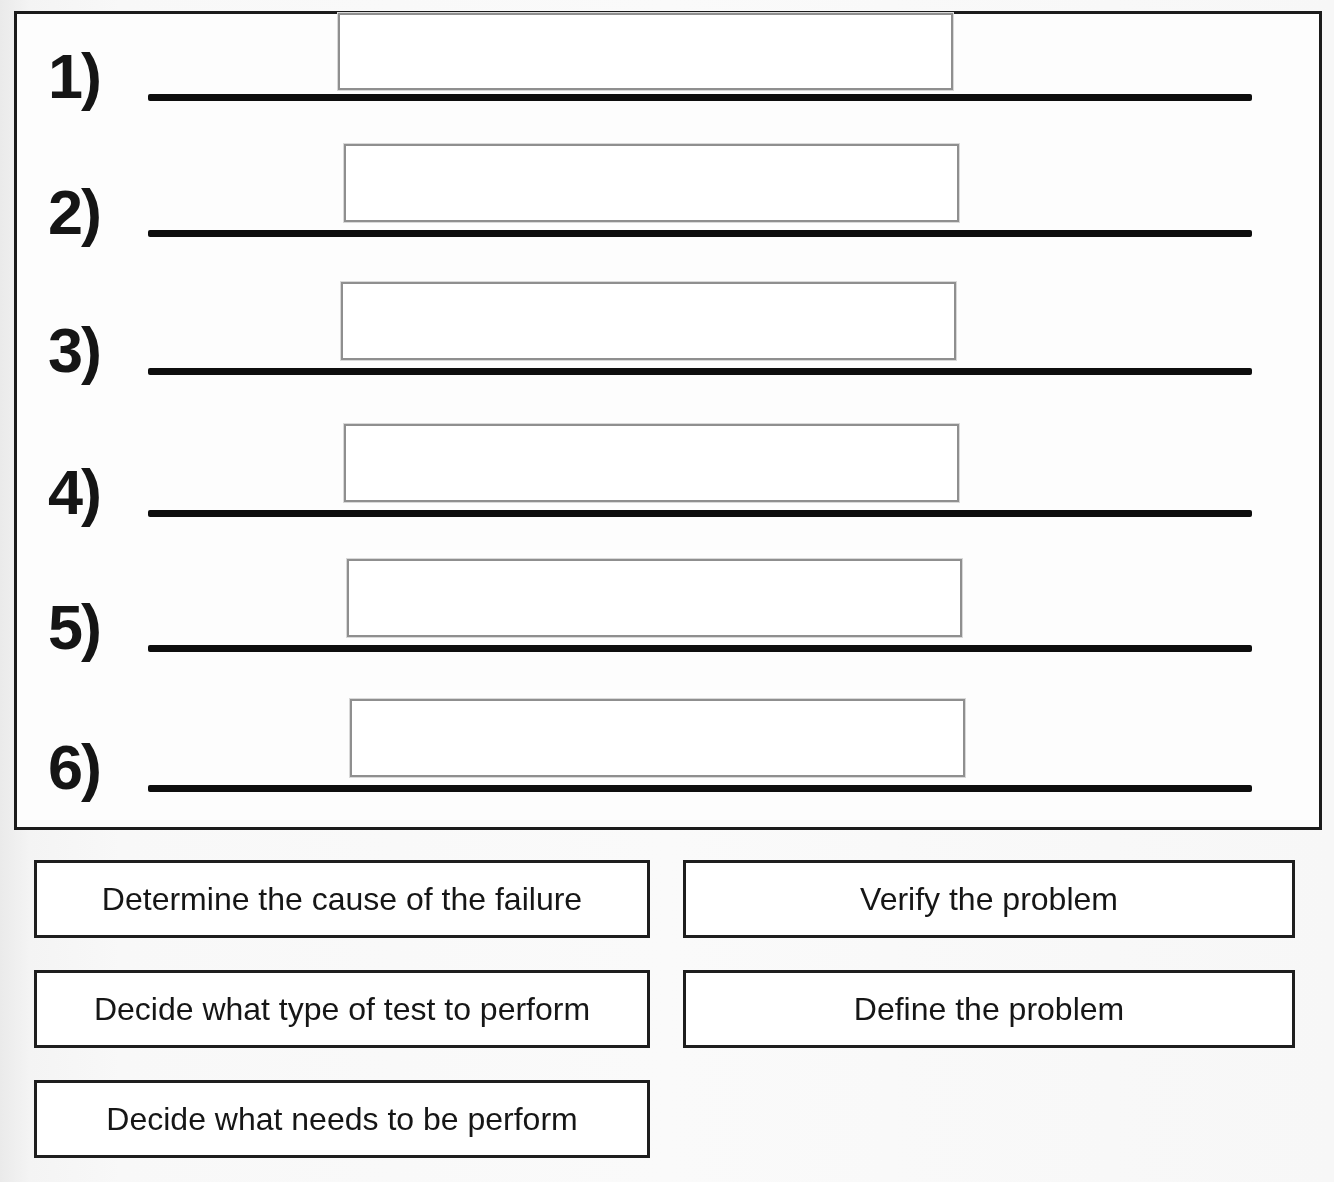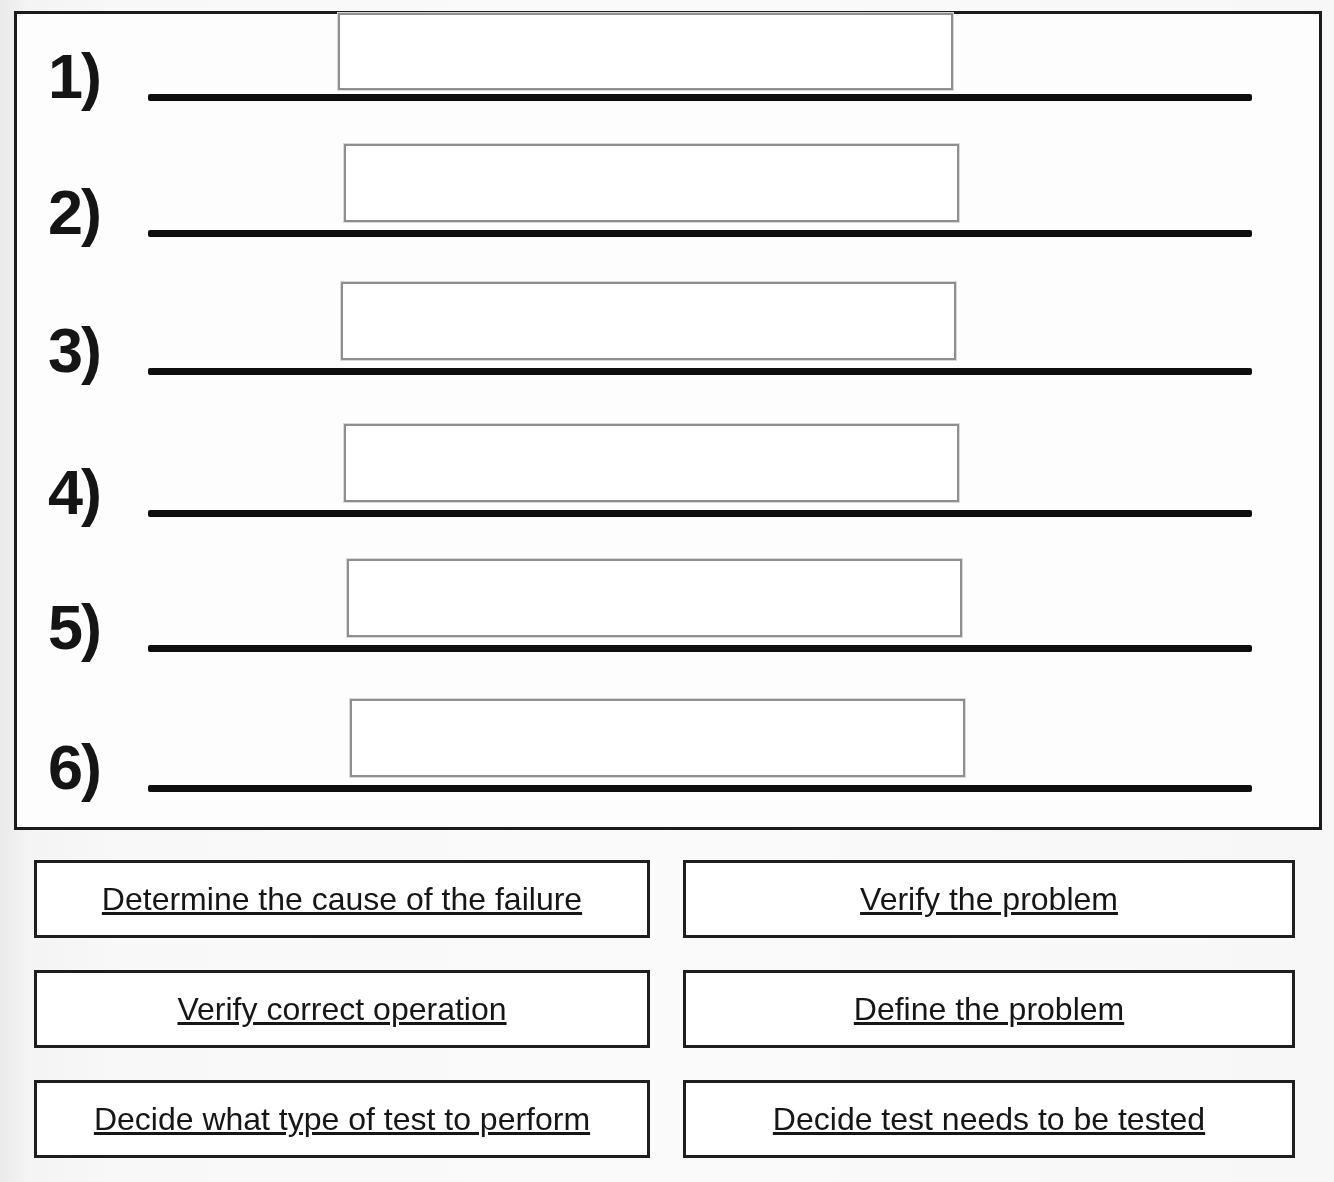--- a/index.html
+++ b/index.html
@@ -39,21 +39,20 @@
   .options{
     position:absolute;left:34px;top:860px;width:1261px;
     display:grid;grid-template-columns:616px 612px;column-gap:33px;
     grid-auto-rows:78px;row-gap:32px;
   }
   .option{
     background:#ffffff;border:3px solid #1e1e1e;box-sizing:border-box;
     display:flex;align-items:center;justify-content:center;
     font-size:32px;line-height:1;color:#161616;cursor:grab;
     white-space:nowrap;
-    text-decoration:underline;
   }
 </style>
 </head>
 <body>
 
 <div class="frame"></div>
 
 <div class="row-number n1">1)</div>
 <div class="drop-zone d1"></div>
 <div class="seq-line l1"></div>
@@ -74,17 +73,16 @@
 <div class="drop-zone d5"></div>
 <div class="seq-line l5"></div>
 
 <div class="row-number n6">6)</div>
 <div class="drop-zone d6"></div>
 <div class="seq-line l6"></div>
 
 <div class="options">
   <div class="option">Determine the cause of the failure</div>
   <div class="option">Verify the problem</div>
-  <div class="option">Verify correct operation</div>
+  <div class="option">Decide what type of test to perform</div>
   <div class="option">Define the problem</div>
-  <div class="option">Decide what type of test to perform</div>
-  <div class="option">Decide test needs to be tested</div>
+  <div class="option">Decide what needs to be perform</div>
 </div>
 
 </body></html>

